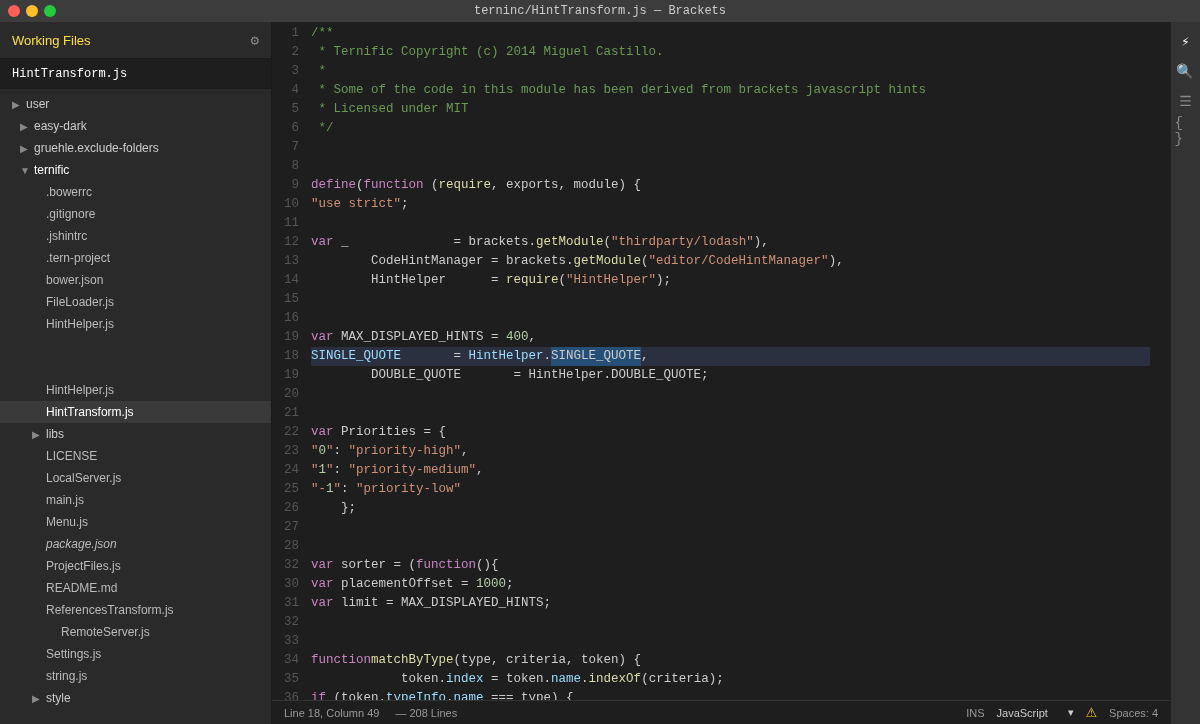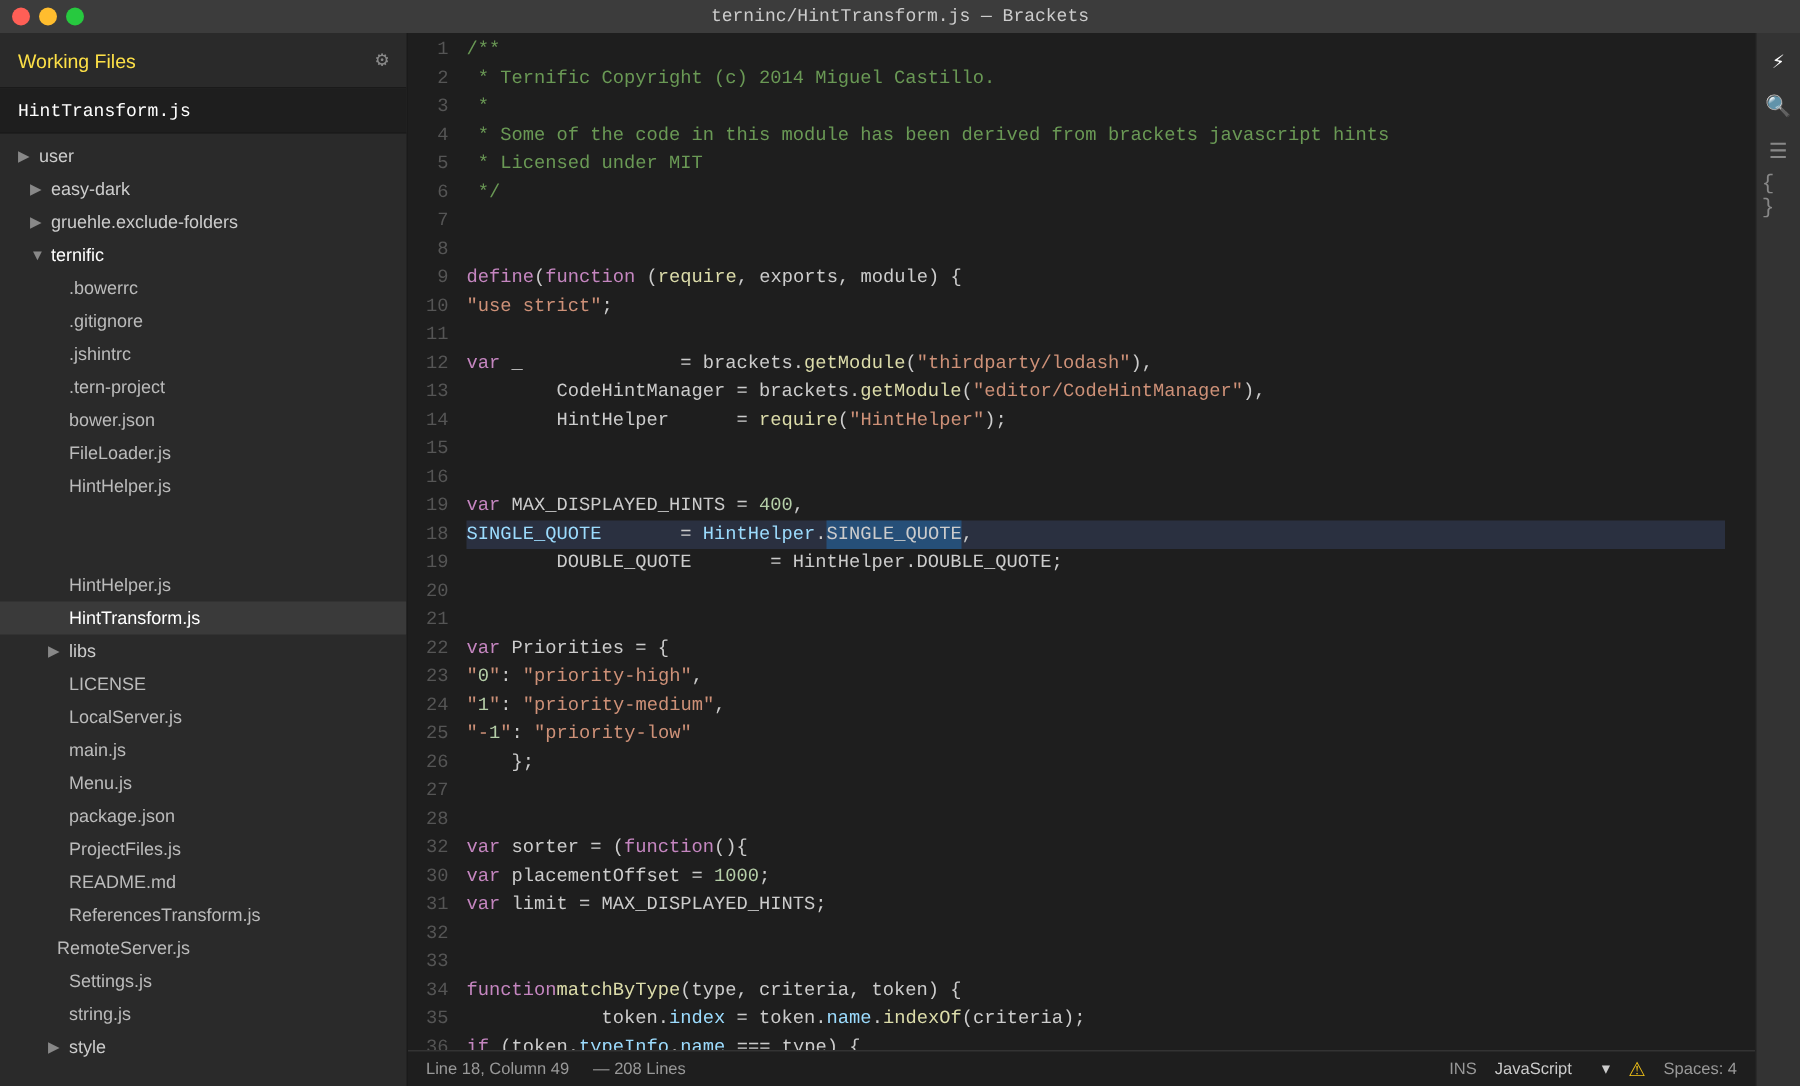--- a/index.html
+++ b/index.html
@@ -335,37 +335,37 @@
           <span>LocalServer.js</span>
         </div>
         <div class="tree-item file" style="padding-left: 32px;">
           <span style="margin-right: 14px;"></span>
           <span>main.js</span>
         </div>
         <div class="tree-item file" style="padding-left: 32px;">
           <span style="margin-right: 14px;"></span>
           <span>Menu.js</span>
         </div>
-        <div class="tree-item file" style="padding-left: 32px;">
+        <div class="tree-item file" style="padding-left: 32px; font-style: italic;">
           <span style="margin-right: 14px;"></span>
           <span>package.json</span>
         </div>
         <div class="tree-item file" style="padding-left: 32px;">
           <span style="margin-right: 14px;"></span>
           <span>ProjectFiles.js</span>
         </div>
         <div class="tree-item file" style="padding-left: 32px;">
           <span style="margin-right: 14px;"></span>
           <span>README.md</span>
         </div>
         <div class="tree-item file" style="padding-left: 32px;">
           <span style="margin-right: 14px;"></span>
           <span>ReferencesTransform.js</span>
         </div>
-        <div class="tree-item file" style="padding-left: 24px;">
+        <div class="tree-item file" style="padding-left: 47px;">
           <span style="margin-right: 14px;"></span>
           <span>RemoteServer.js</span>
         </div>
         <div class="tree-item file" style="padding-left: 32px;">
           <span style="margin-right: 14px;"></span>
           <span>Settings.js</span>
         </div>
         <div class="tree-item file" style="padding-left: 32px;">
           <span style="margin-right: 14px;"></span>
           <span>string.js</span>

